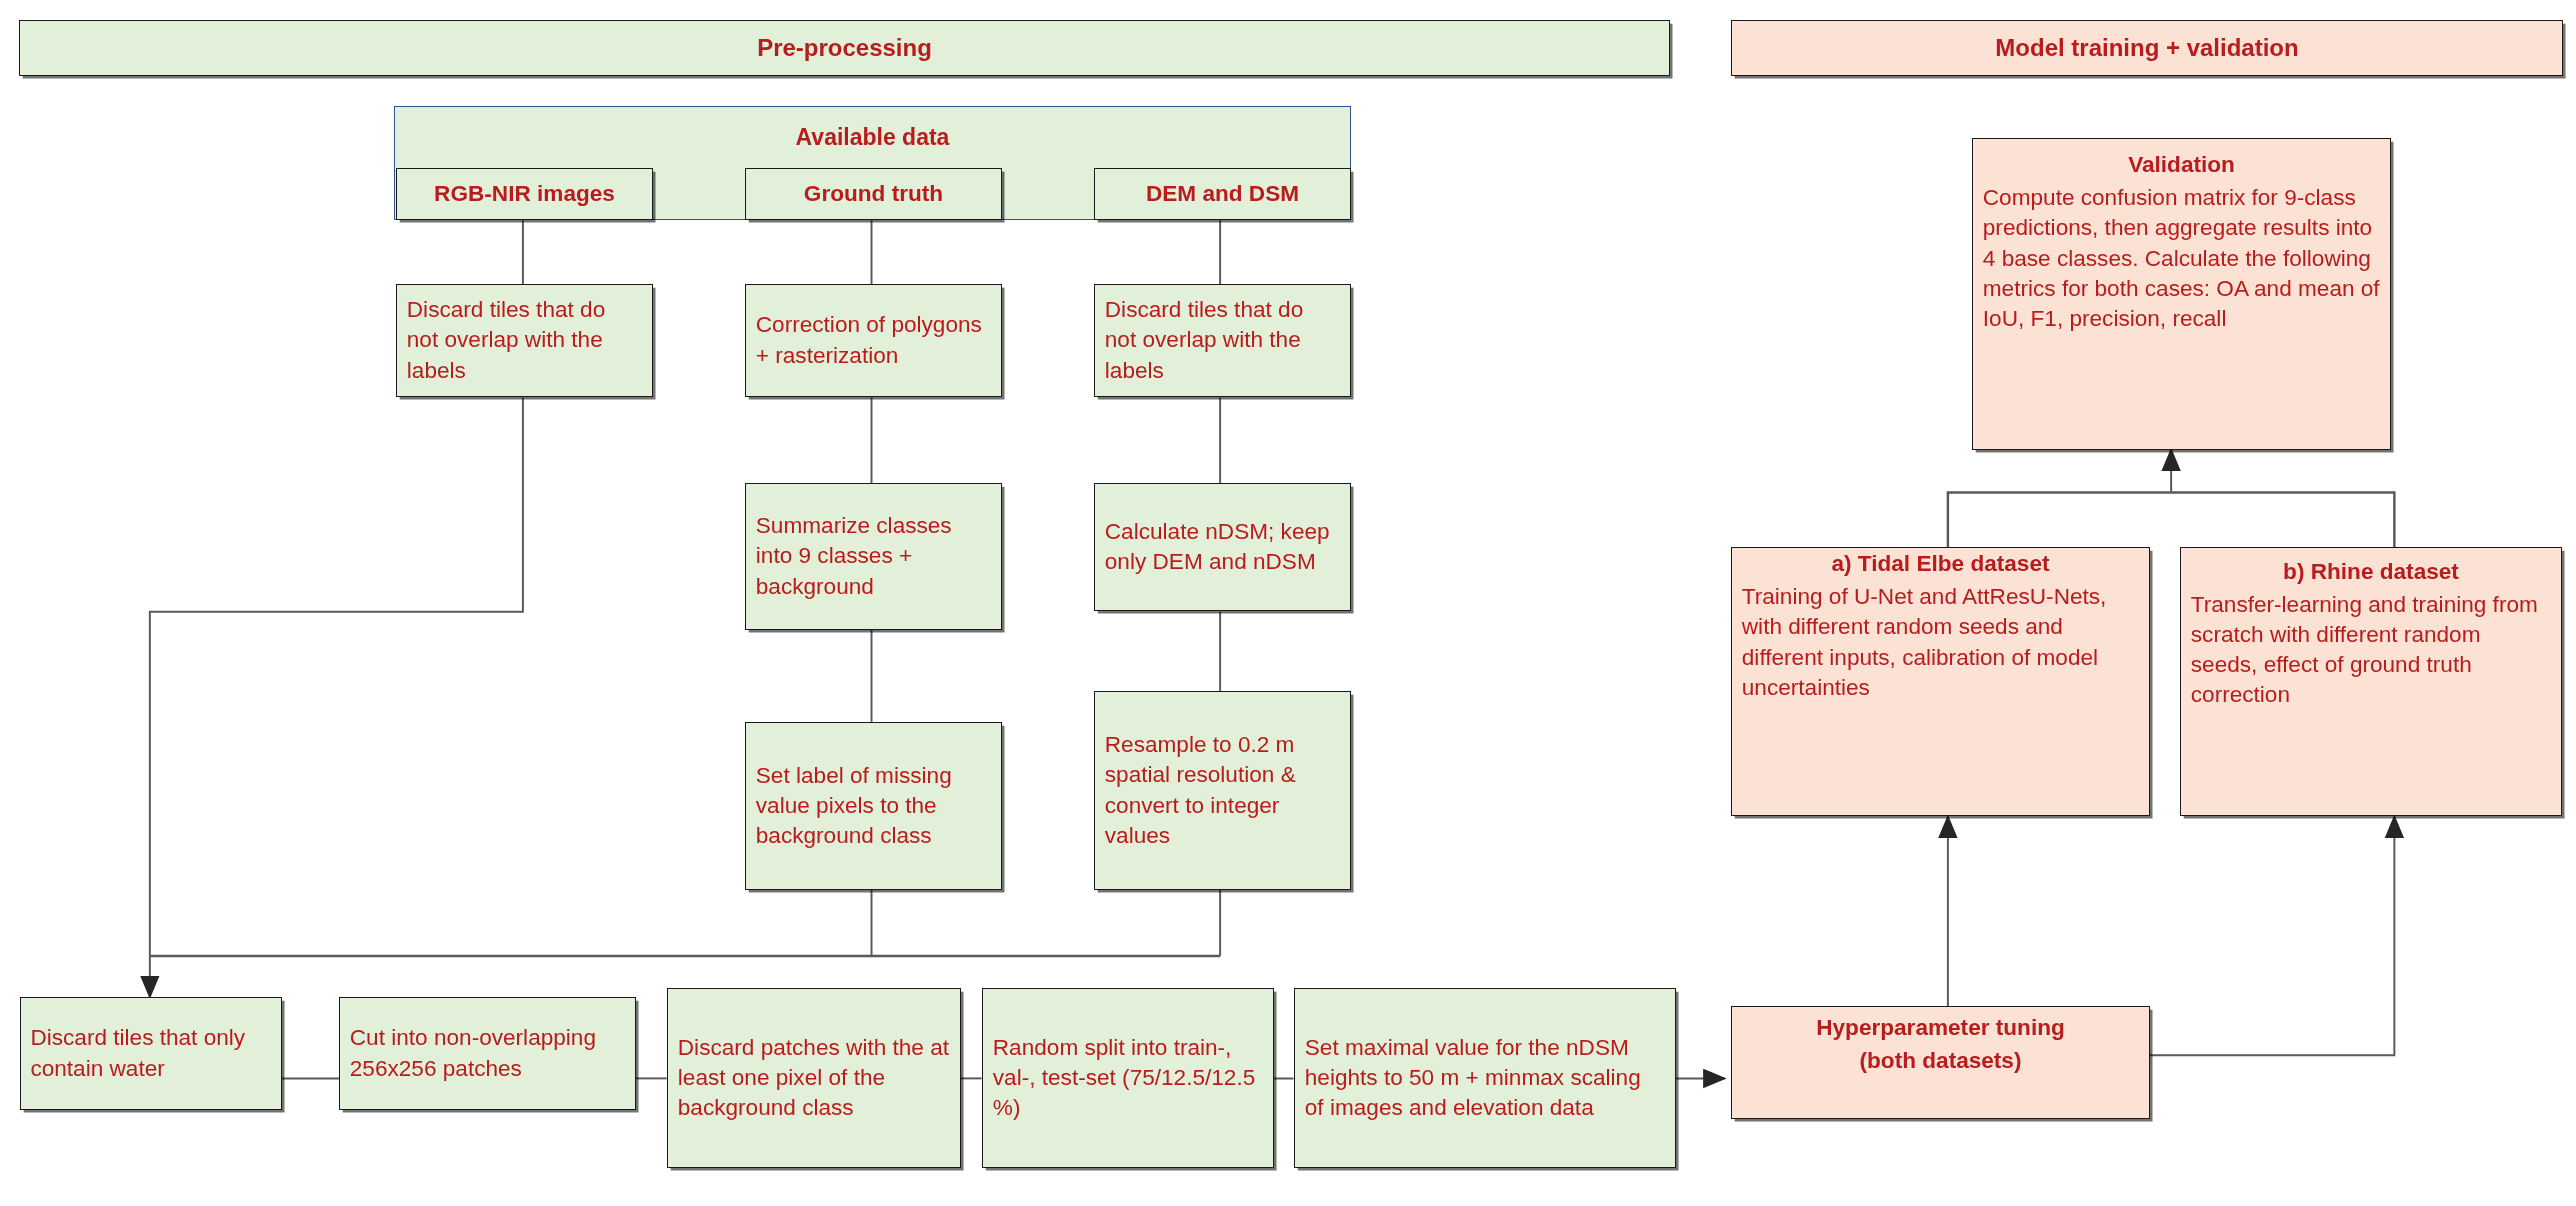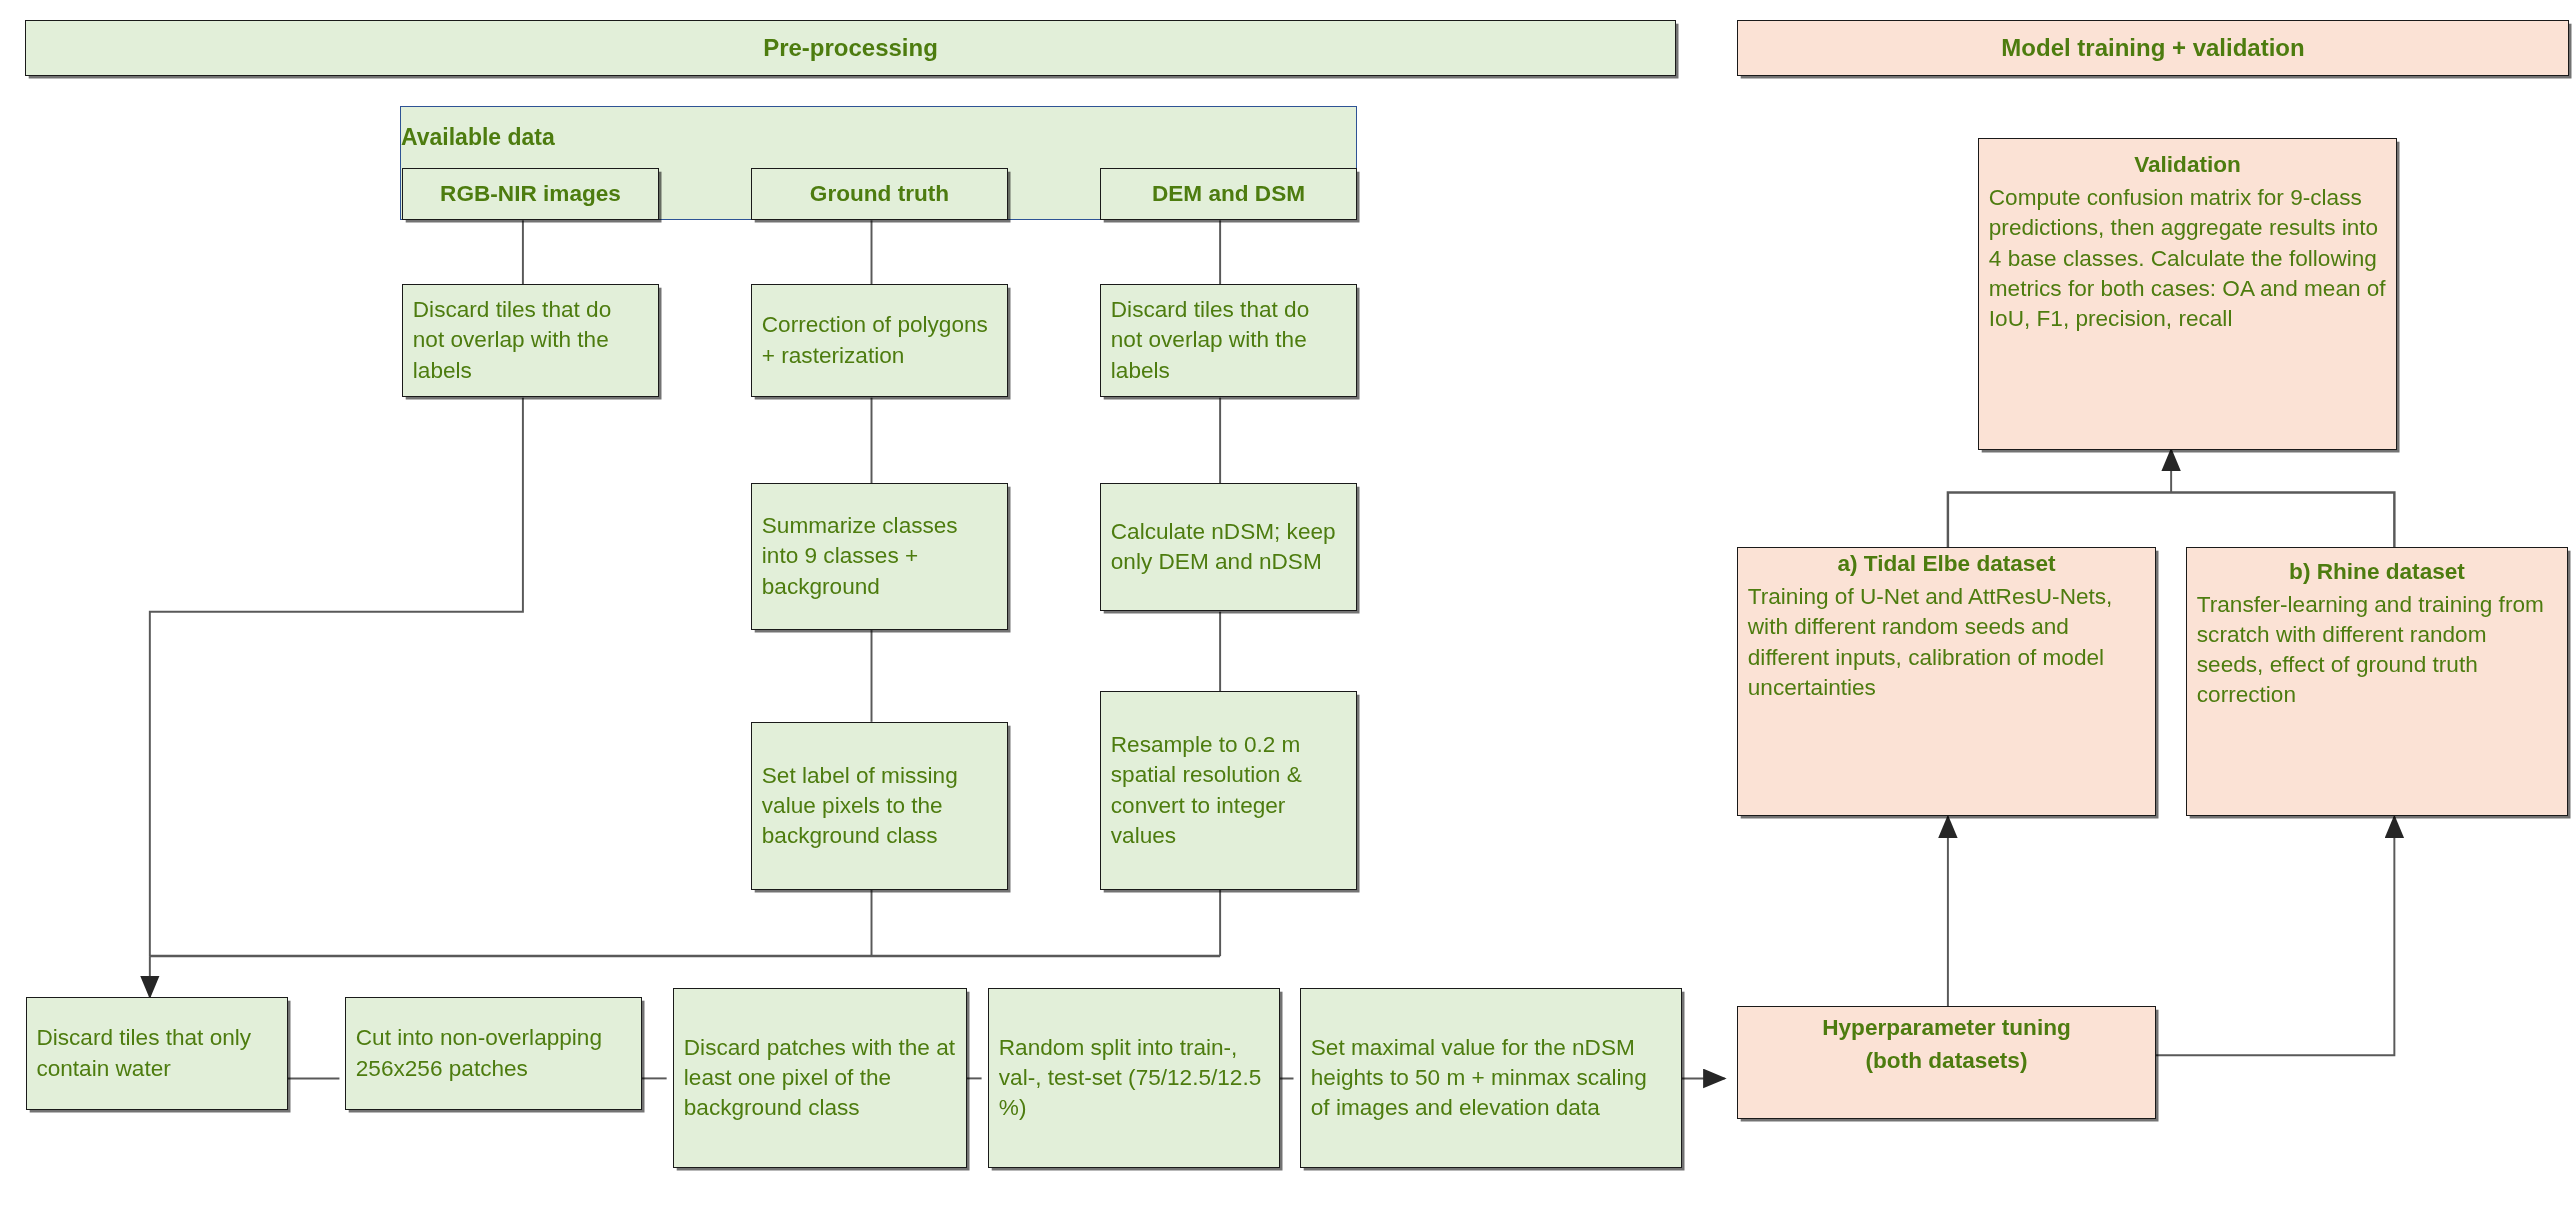--- a/index.html
+++ b/index.html
@@ -25,24 +25,23 @@
     pointer-events: none;
   }
   .node {
     position: absolute;
     box-sizing: border-box;
     border: 1.8px solid #1a1a1a;
     box-shadow: 3.1px 3.1px 0 -0.6px rgba(0,0,0,0.55);
     display: flex;
     flex-direction: column;
     justify-content: center;
-    color: #4d7c0f;
+    color: #b91c1c;
     line-height: 1.30;
     z-index: 2;
-    margin-left: 6px;
   }
   .green      { background: #e2efd9; }
   .orange     { background: #fbe2d5; }
   .container  { background: #e2efd9; border: 1.8px solid #2e5395; box-shadow: none; }
 
   .banner {
     align-items: center;
     justify-content: center;
     font-weight: bold;
     font-size: 24px;
@@ -59,20 +58,21 @@
     font-size: 22.6px;
     padding: 0 9.8px;
   }
   .stack { display: block; }
   .stack > .head-center { margin-bottom: 3.7px; }
   .tight { line-height: 1.34; }
   .container-title {
     position: absolute;
     left: 0; right: 0;
     top: 16px;
+    text-align: center;
     font-weight: bold;
     font-size: 23px;
   }
 </style>
 </head>
 <body>
 
 <div id="canvas">
 
   <svg id="wires" viewBox="0 0 4212 1973" width="2576" height="1207" xmlns="http://www.w3.org/2000/svg">

